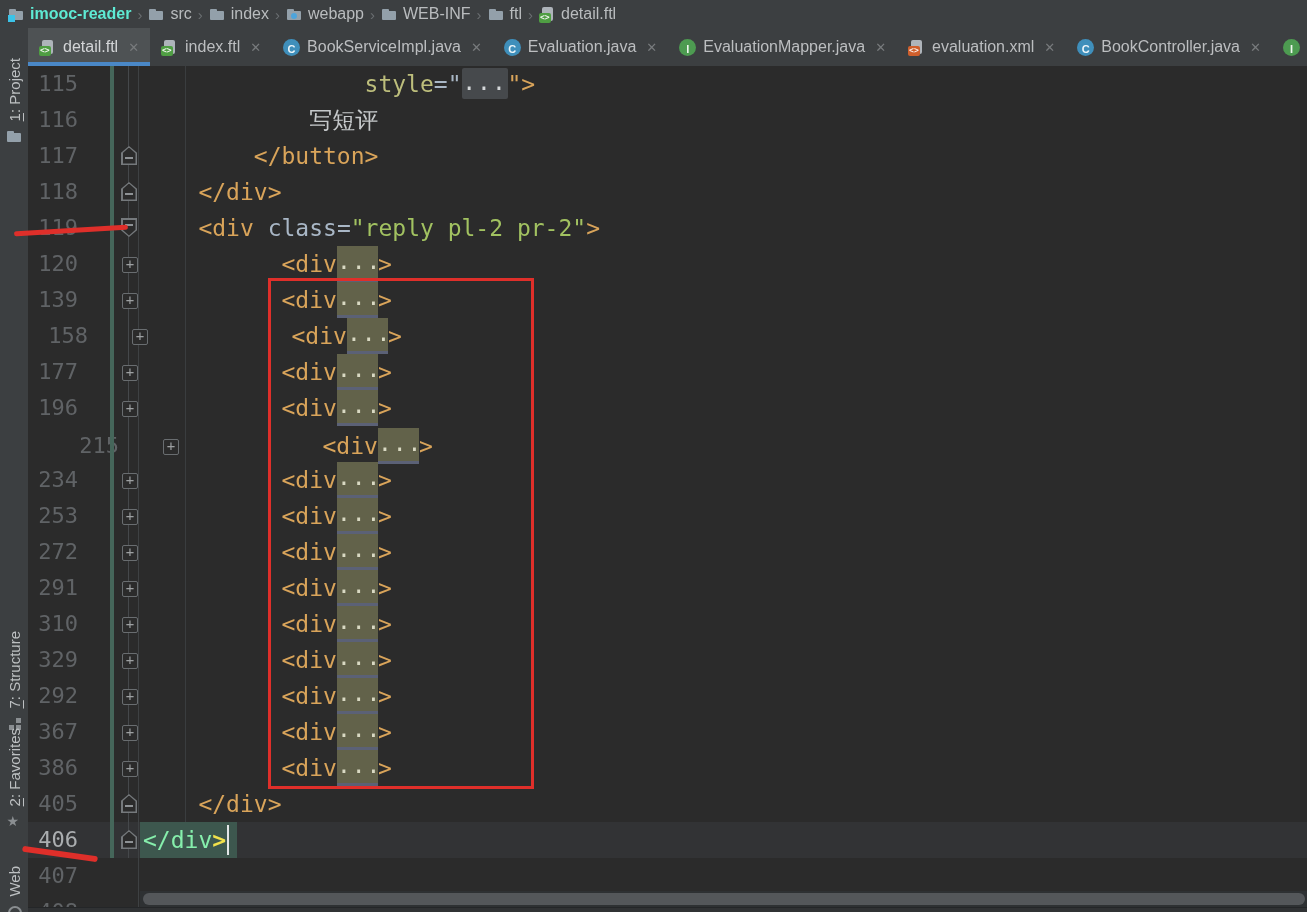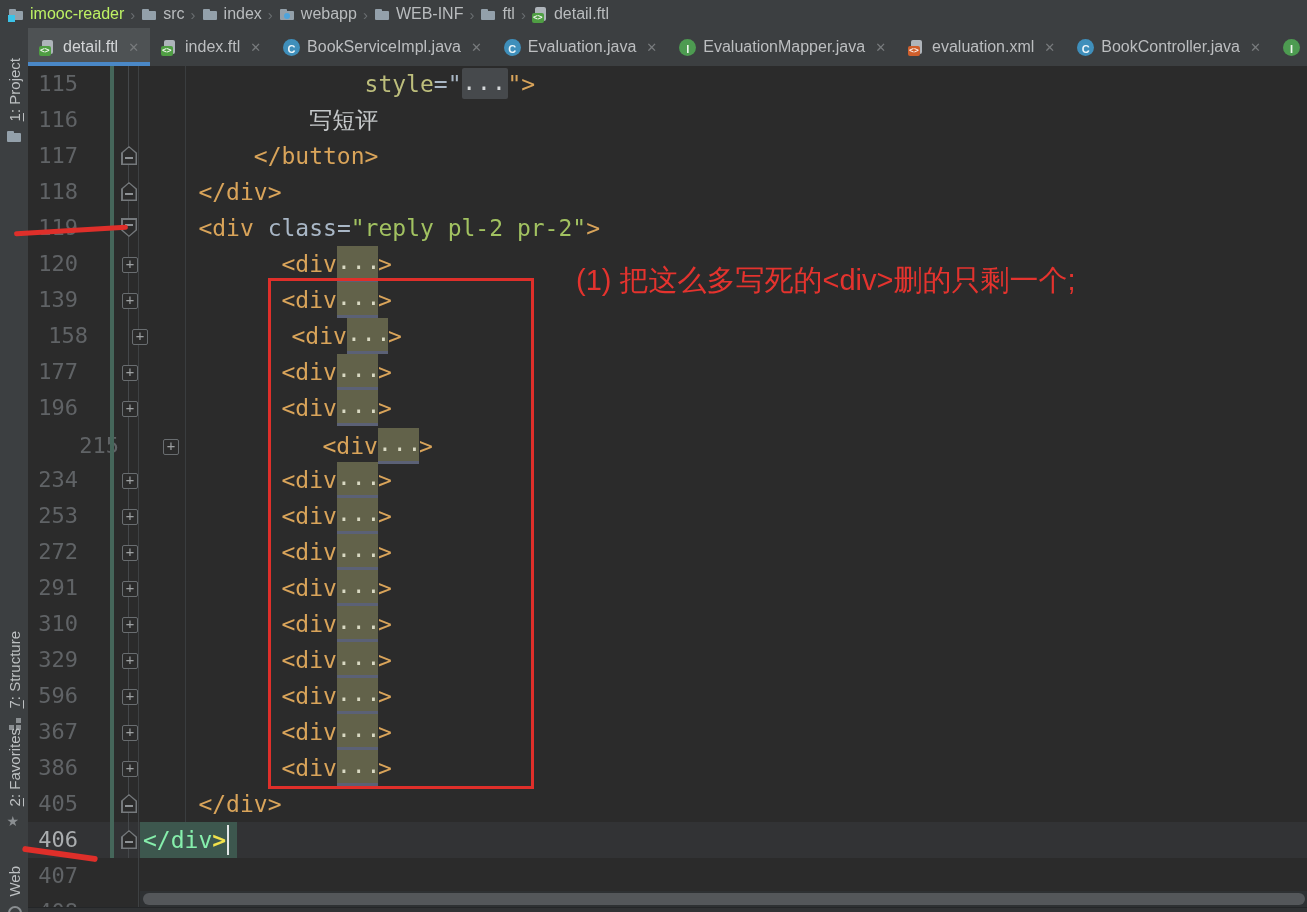--- a/index.html
+++ b/index.html
@@ -5,21 +5,21 @@
   html,body{margin:0;padding:0}
   body{width:1307px;height:912px;background:#2b2b2b;overflow:hidden;
        font-family:"Liberation Sans",sans-serif;position:relative}
   .app{position:absolute;inset:0}
 
   
   .bcbar{position:absolute;left:0;top:0;width:100%;height:28px;background:#3c3f41;
          display:flex;align-items:center;padding-left:8px;box-sizing:border-box;z-index:5}
   .bc-item{display:flex;align-items:center;gap:5px}
   .bc-label{color:#b9bcbe;font-size:16px;white-space:nowrap}
-  .bc-item.first .bc-label{font-weight:normal;color:#bef264}
+  .bc-item.first .bc-label{font-weight:bold;color:#5eead4}
   .bc-sep{color:#6a6e71;font-size:15px;margin:0 6px}
 
   
   .tabbar{position:absolute;left:28px;top:28px;right:0;height:38px;background:#3c3f41;
           display:flex;overflow:hidden;z-index:5}
   .tab{display:flex;align-items:center;padding:0 11px;gap:7px;position:relative;flex:none}
   .tab .lbl{color:#bcbec0;font-size:16px;white-space:nowrap}
   .tab.sel{background:#4e5254}
   .tab.sel .lbl{color:#d3d5d7}
   .tab .underline{position:absolute;left:0;right:0;bottom:0;height:4px;background:#4a88c7}
@@ -299,21 +299,21 @@
           <span class="lineno">310</span>
           <span class="mk mk-plus">+</span>
           <span class="code">          <span class="seg tag">&lt;div</span><span class="seg foldO">...</span><span class="seg tag">&gt;</span></span>
         </div>
         <div class="row" style="top: 576px;">
           <span class="lineno">329</span>
           <span class="mk mk-plus">+</span>
           <span class="code">          <span class="seg tag">&lt;div</span><span class="seg foldO">...</span><span class="seg tag">&gt;</span></span>
         </div>
         <div class="row" style="top: 612px;">
-          <span class="lineno">596</span>
+          <span class="lineno">292</span>
           <span class="mk mk-plus">+</span>
           <span class="code">          <span class="seg tag">&lt;div</span><span class="seg foldO">...</span><span class="seg tag">&gt;</span></span>
         </div>
         <div class="row" style="top: 648px;">
           <span class="lineno">367</span>
           <span class="mk mk-plus">+</span>
           <span class="code">          <span class="seg tag">&lt;div</span><span class="seg foldO">...</span><span class="seg tag">&gt;</span></span>
         </div>
         <div class="row" style="top: 684px;">
           <span class="lineno">386</span>
@@ -351,17 +351,16 @@
     <div class="fold-line"></div>
     <div class="gutter-sep"></div>
     <div class="indent-guide"></div>
     <div class="sb-track">
       <div class="sb-thumb"></div>
     </div>
     <div class="bottom-strip"></div>
   </div>
 
   <div class="red-rect"></div>
-  <div class="red-note">(1) 把这么多写死的&lt;div&gt;删的只剩一个;</div>
   <div class="red-s1"></div>
   <div class="red-s2"></div>
 
 </div>
 
 </body></html>

